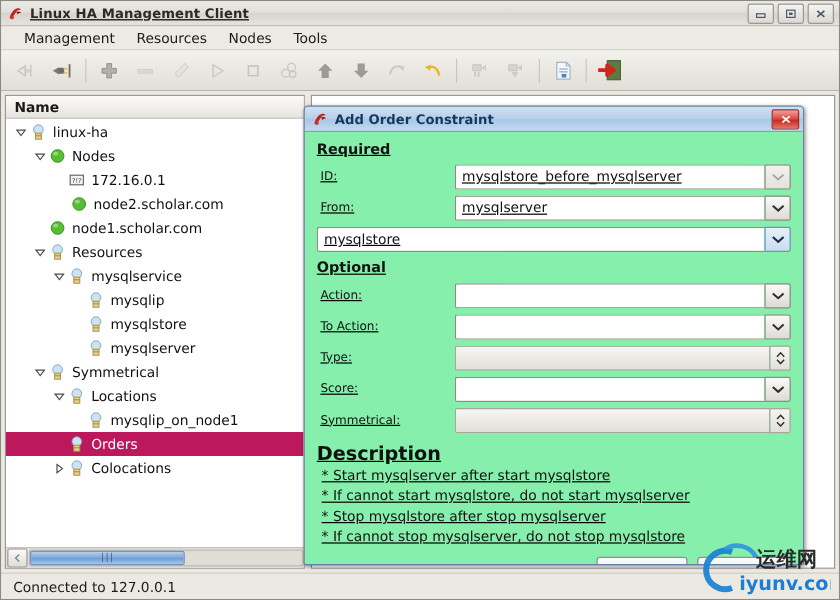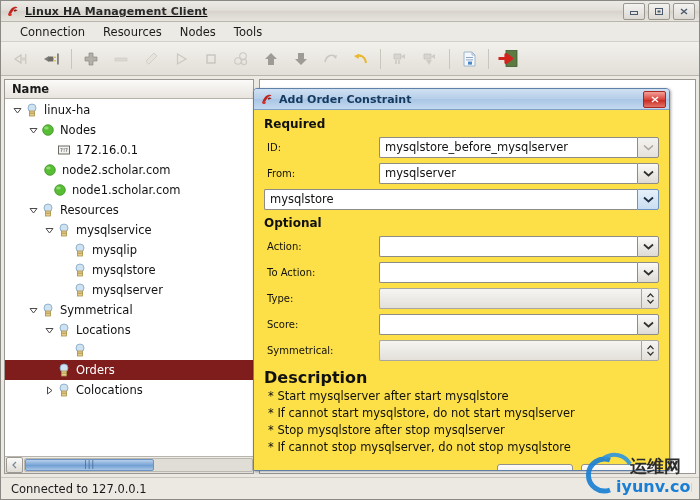--- a/index.html
+++ b/index.html
@@ -123,21 +123,21 @@
     overflow: hidden;
     background: #fff;
     padding-top: 1px;
   }
   .trow {
     height: 20px;
     display: flex; align-items: center;
     font-size: 11.5px; color: #111;
     white-space: nowrap;
   }
-  .trow.sel { background: #7f1d1d; color: #fff; }
+  .trow.sel { background: #be185d; color: #fff; }
   .twist { width: 13px; height: 13px; flex: 0 0 auto; display: flex; align-items: center; justify-content: center; }
   .ticon { width: 16px; height: 16px; flex: 0 0 auto; margin-right: 4px; display: flex; align-items: center; justify-content: center; }
   .tlabel { padding-right: 6px; }
 
   
   .hscroll {
     height: 16px;
     background: linear-gradient(to bottom, #eceae5, #e2e0da);
     border-top: 1px solid #b8b5ad;
     display: flex; align-items: center;
@@ -198,24 +198,24 @@
     white-space: nowrap;
   }
   .dlg-close {
     width: 21px; height: 15px;
     background: linear-gradient(to bottom, #f3a09a 0%, #d9453b 50%, #c5271d 52%, #e4746a 100%);
     border: 1px solid #a8281f; border-radius: 2px;
     display: flex; align-items: center; justify-content: center;
   }
   .dlg-body {
     flex: 1 1 auto;
-    background: #fde047;
+    background: #86efac;
     padding: 6px 10px 8px 10px;
     box-sizing: border-box;
-    display: flex; flex-direction: column;
+    display: flex; flex-direction: column; text-decoration: underline;
   }
   .sect-head {
     font-size: 12px; font-weight: bold; color: #111;
     margin: 1px 0 3px 0;
   }
   .frow {
     display: flex; align-items: center;
     height: 26px;
     margin-bottom: 0px;
   }
@@ -339,21 +339,21 @@
         </span>
         <span class="wbtn">
           <svg width="12" height="9" viewBox="0 0 12 9">
             <path d="M3 2 L9 7 M9 2 L3 7" stroke="#4a596b" stroke-width="1.4" fill="none"></path>
           </svg>
         </span>
       </span>
     </div>
 
     <div class="menubar">
-      <span class="menuitem">Connection</span>
+      <span class="menuitem">Management</span>
       <span class="menuitem">Resources</span>
       <span class="menuitem">Nodes</span>
       <span class="menuitem">Tools</span>
     </div>
 
     <div class="toolbar">
 
       <span class="tb">
         <svg width="20" height="18" viewBox="0 0 20 18">
           <path d="M3 9 L9 5 L9 13 Z" fill="none" stroke="#c9c6c0" stroke-width="1.3"></path>
@@ -512,32 +512,32 @@
             <span class="twist"></span>
             <span class="ticon">
               <svg width="14" height="14" viewBox="0 0 14 14">
                   <rect x="1.5" y="3" width="11" height="8" fill="#f2f2f0" stroke="#6d6a65" stroke-width="1"></rect>
                   <text x="7" y="9.2" font-size="5.4" text-anchor="middle" fill="#3a3a3a" font-family="DejaVu Sans, sans-serif">?!?</text>
                 </svg>
             </span>
             <span class="tlabel">172.16.0.1</span>
           </div>
 
-          <div class="trow" style="padding-left:24px">
+          <div class="trow" style="padding-left:40px">
             <span class="twist"></span>
             <span class="ticon">
               <svg width="14" height="14" viewBox="0 0 14 14">
                   <circle cx="7" cy="7" r="5.3" fill="#56bd34" stroke="#3d8f22" stroke-width=".8"></circle>
                   <ellipse cx="5.4" cy="5" rx="2.3" ry="1.6" fill="#9ae07e" opacity=".85"></ellipse>
                 </svg>
             </span>
             <span class="tlabel">node2.scholar.com</span>
           </div>
 
-          <div class="trow" style="padding-left:34px">
+          <div class="trow" style="padding-left:22px">
             <span class="twist"></span>
             <span class="ticon">
               <svg width="14" height="14" viewBox="0 0 14 14">
                   <circle cx="7" cy="7" r="5.3" fill="#56bd34" stroke="#3d8f22" stroke-width=".8"></circle>
                   <ellipse cx="5.4" cy="5" rx="2.3" ry="1.6" fill="#9ae07e" opacity=".85"></ellipse>
                 </svg>
             </span>
             <span class="tlabel">node1.scholar.com</span>
           </div>
 
@@ -643,20 +643,21 @@
 
           <div class="trow" style="padding-left:54px">
             <span class="twist"></span>
             <span class="ticon">
               <svg width="14" height="14" viewBox="0 0 14 14">
                   <ellipse cx="7" cy="5" rx="4" ry="4" fill="#cfe2f2" stroke="#7fa3c4" stroke-width=".8"></ellipse>
                   <rect x="4.5" y="8" width="5" height="5" fill="#e6cf8e" stroke="#a98f47" stroke-width=".8"></rect>
                   <rect x="4.5" y="9.7" width="5" height=".9" fill="#a98f47"></rect>
                 </svg>
             </span>
+            <span class="tlabel">mysqlip_on_node1</span>
           </div>
 
           <div class="trow sel" style="padding-left:38px">
             <span class="twist"></span>
             <span class="ticon">
               <svg width="14" height="14" viewBox="0 0 14 14">
                   <ellipse cx="7" cy="5" rx="4" ry="4" fill="#cfe2f2" stroke="#7fa3c4" stroke-width=".8"></ellipse>
                   <rect x="4.5" y="8" width="5" height="5" fill="#e6cf8e" stroke="#a98f47" stroke-width=".8"></rect>
                   <rect x="4.5" y="9.7" width="5" height=".9" fill="#a98f47"></rect>
                 </svg>

